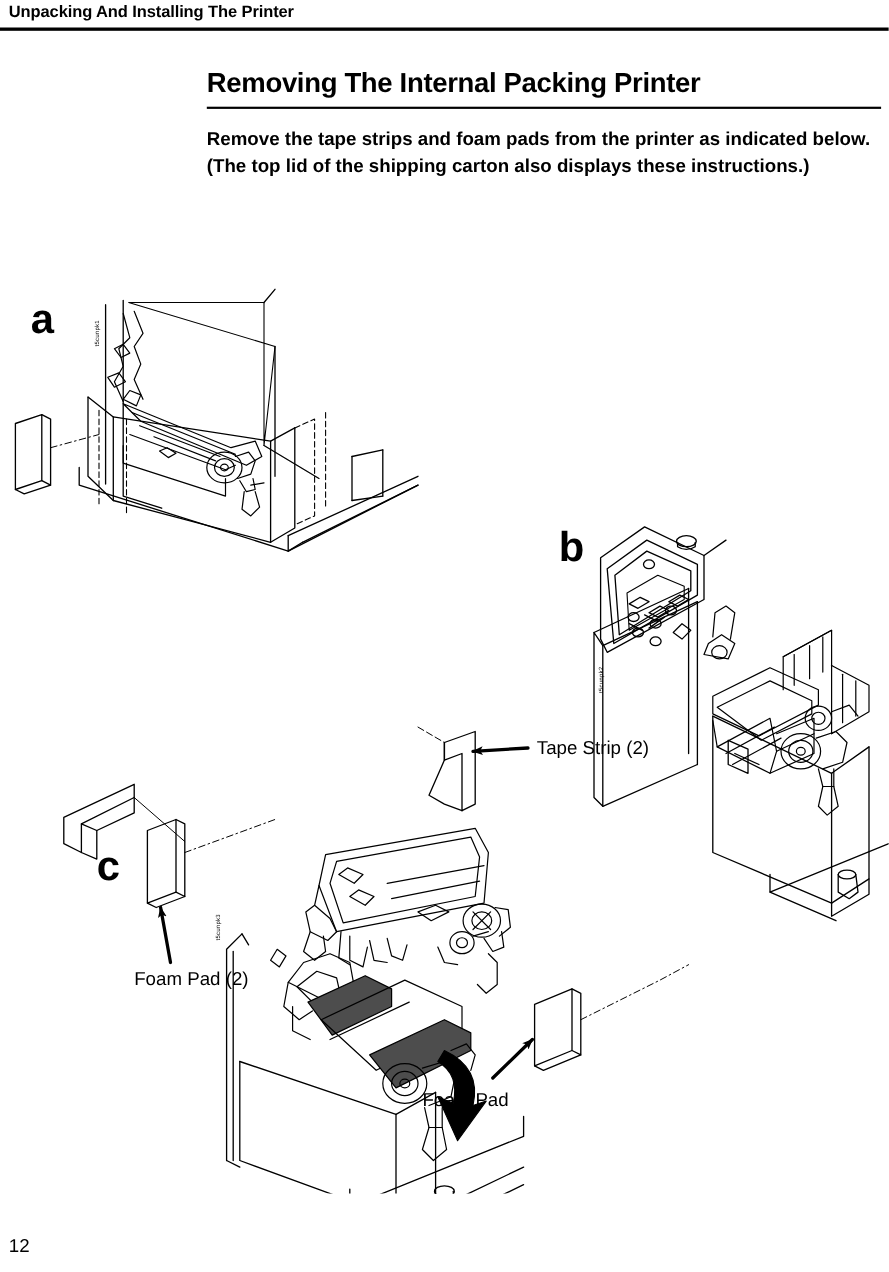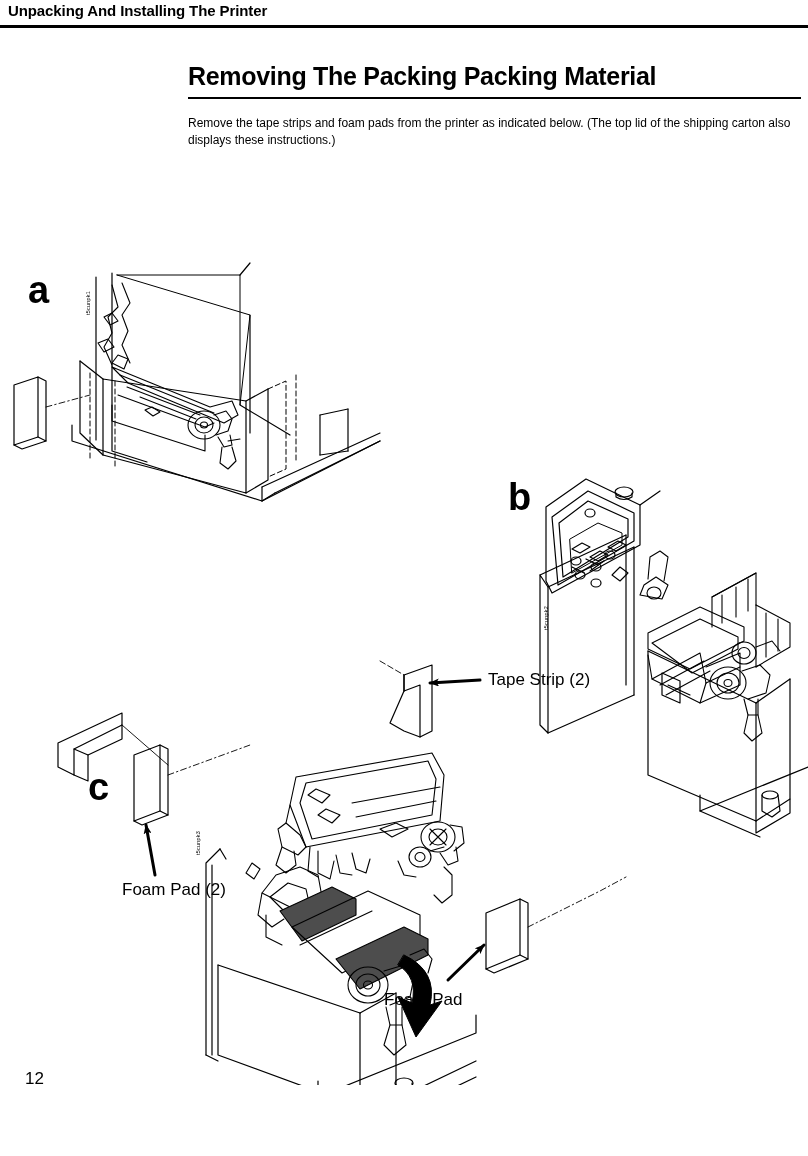--- a/index.html
+++ b/index.html
@@ -53,23 +53,24 @@
     white-space: nowrap;
   }
   .heading-rule {
     width: 100%;
     height: 1.5px;
     background: #000000;
     margin-top: 7px;
     margin-bottom: 16px;
   }
   .body-para {
-    font-size: 12px;
+    font-size: 17px;
     line-height: 1.42;
     margin: 0 0 15px 0;
+    font-weight: bold;
   }
   .note-para {
     font-size: 17px;
     line-height: 1.42;
     margin: 0;
   }
   .note-label {
     font-weight: bold;
   }
 
@@ -97,35 +98,34 @@
   .fig-id {
     font-family: "Liberation Sans", sans-serif;
     font-size: 5.5px;
     letter-spacing: 0.2px;
   }
 
   
   .page-number {
     position: absolute;
     left: 8px;
-    top: 1069px;
+    top: 1123px;
     font-size: 17px;
-    margin-left: 17px;
   }
 </style>
 </head>
 <body>
 
 <div class="page">
 
   <div class="running-header">Unpacking And Installing The Printer</div>
   <div class="header-rule"></div>
 
   <div class="content">
-    <h1 class="section-heading">Removing The Packing Packing Material</h1>
+    <h1 class="section-heading">Removing The Internal Packing Printer</h1>
     <div class="heading-rule"></div>
     <p class="body-para">Remove the tape strips and foam pads from the printer as indicated below. (The top lid of the shipping carton also displays these instructions.)</p>
   </div>
 
   <div class="figures">
     <svg width="808" height="830" viewBox="0 0 808 830" xmlns="http://www.w3.org/2000/svg">
       <defs>
         <marker id="solidArrow" markerWidth="10" markerHeight="8" refX="9" refY="4" orient="auto" markerUnits="userSpaceOnUse">
           <path d="M0,0 L10,4 L0,8 L2.4,4 Z" fill="#000"></path>
         </marker>

